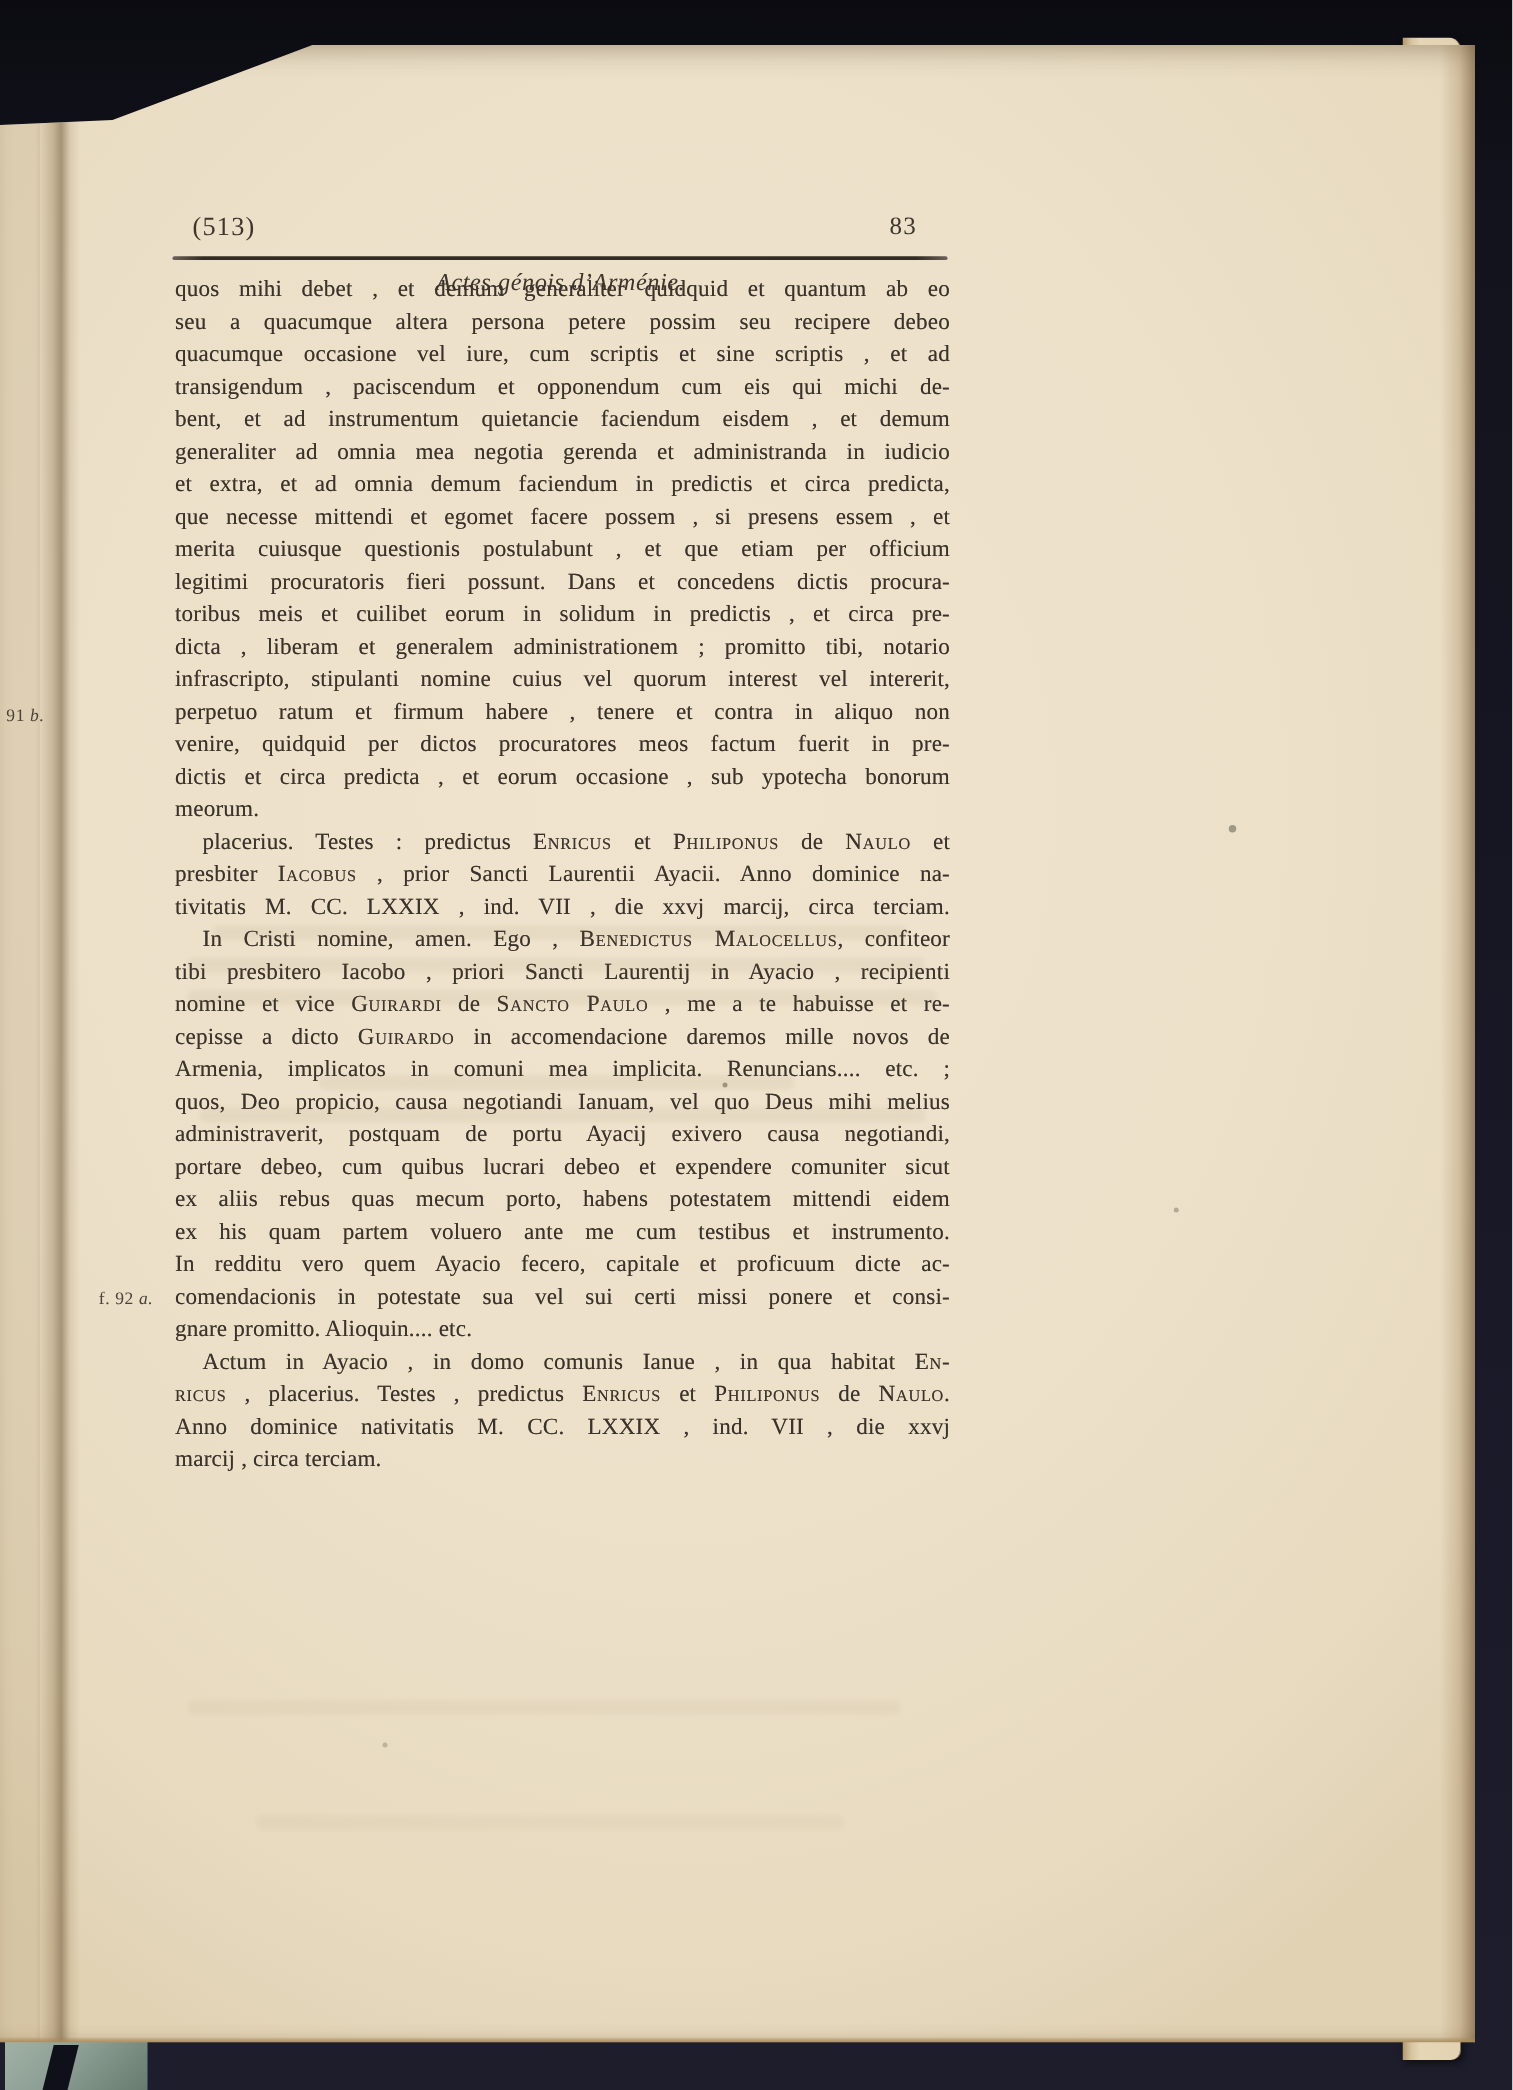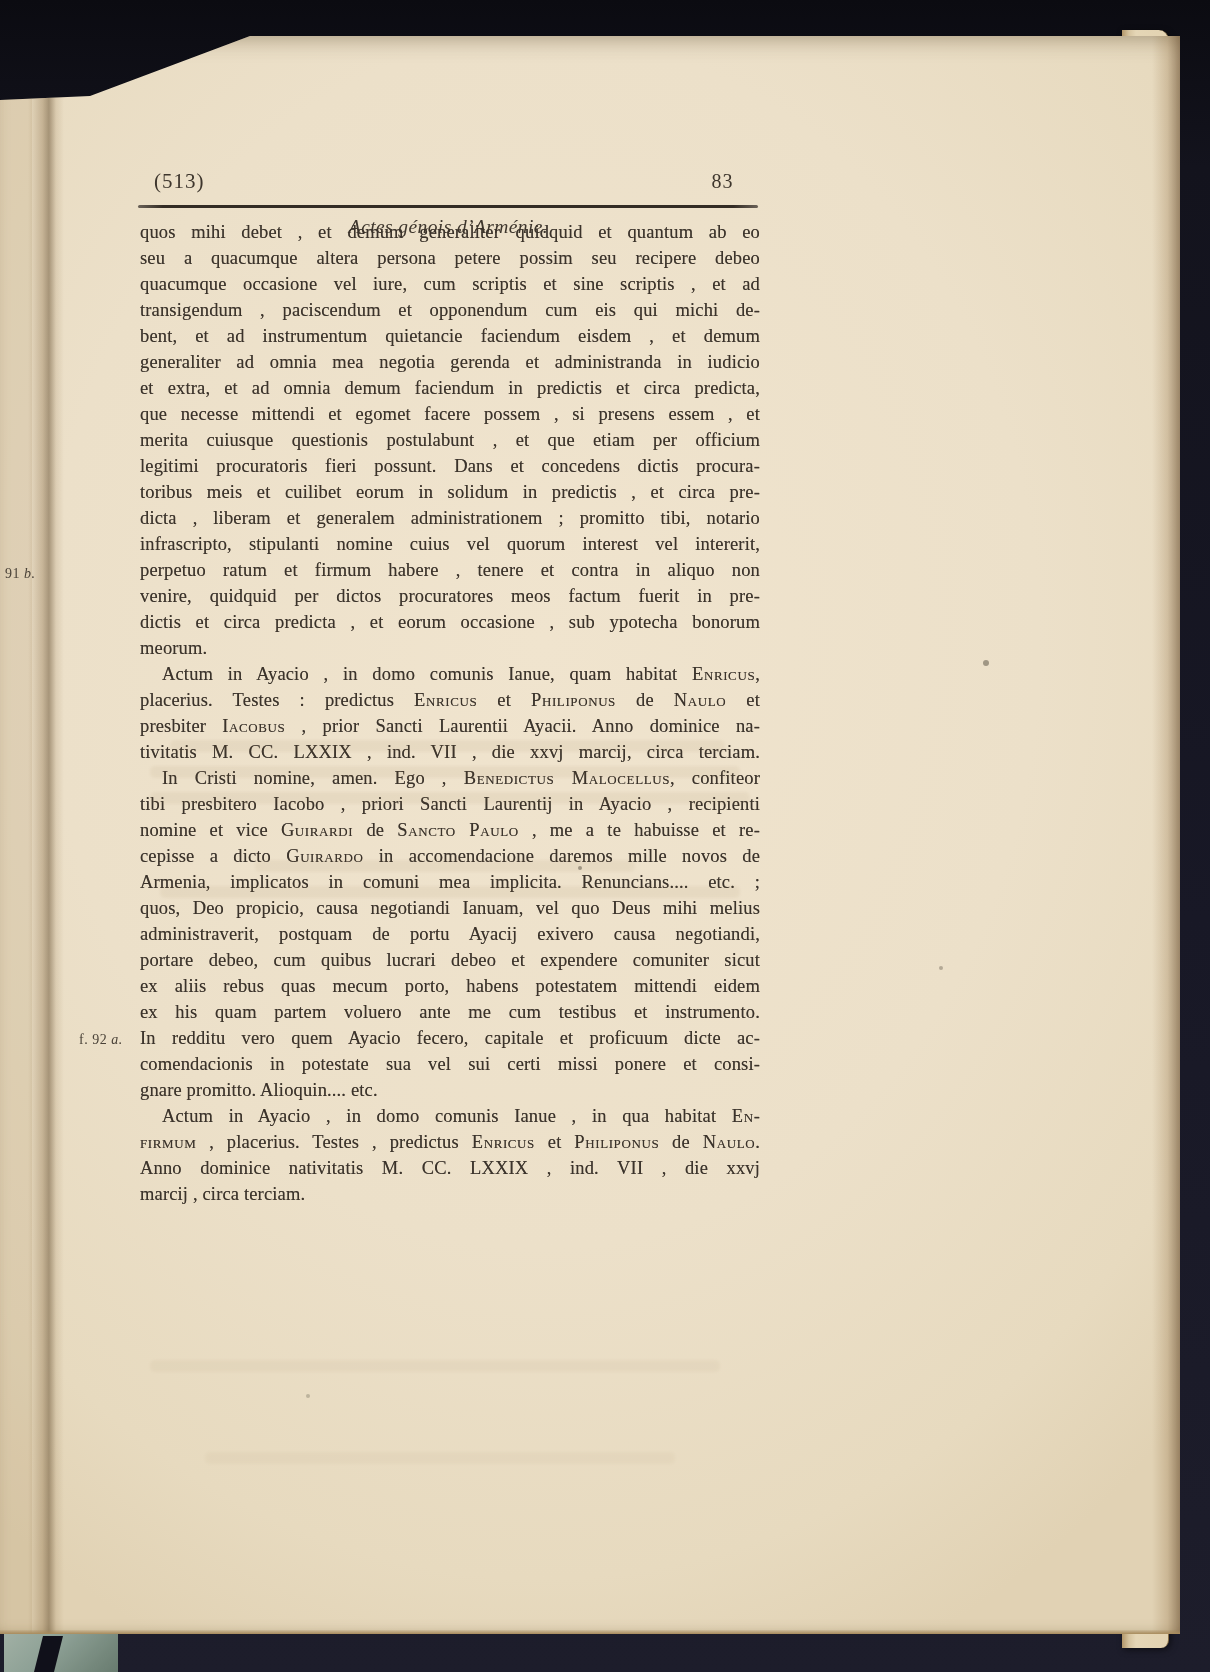--- a/index.html
+++ b/index.html
@@ -114,21 +114,20 @@
           <div class="line"><span class="s-n">legitimi procuratoris fieri possunt. Dans et concedens dictis procura-</span></div>
           <div class="line"><span class="s-n">toribus meis et cuilibet eorum in solidum in predictis , et circa pre-</span></div>
           <div class="line"><span class="s-n">dicta , liberam et generalem administrationem ; promitto tibi, notario</span></div>
           <div class="line"><span class="s-n">infrascripto, stipulanti nomine cuius vel quorum interest vel intererit,</span></div>
           <div class="line"><span class="s-n">perpetuo ratum et firmum habere , tenere et contra in aliquo non</span></div>
           <div class="line"><span class="s-n">venire, quidquid per dictos procuratores meos factum fuerit in pre-</span></div>
           <div class="line"><span class="s-n">dictis et circa predicta , et eorum occasione , sub ypotecha bonorum</span></div>
           <div class="line last"><span class="s-n">meorum.</span></div>
         </div>
         <div class="para indent">
-          <div class="line"><span class="s-n">Actum in Ayacio , in domo comunis Ianue, quam habitat </span><span class="s-sc">Enricus</span><span class="s-n">,</span></div>
           <div class="line"><span class="s-n">placerius. Testes : predictus </span><span class="s-sc">Enricus</span><span class="s-n"> et </span><span class="s-sc">Philiponus</span><span class="s-n"> de </span><span class="s-sc">Naulo</span><span class="s-n"> et</span></div>
           <div class="line"><span class="s-n">presbiter </span><span class="s-sc">Iacobus</span><span class="s-n"> , prior Sancti Laurentii Ayacii. Anno dominice na-</span></div>
           <div class="line"><span class="s-n">tivitatis M. CC. LXXIX , ind. VII , die xxvj marcij, circa terciam.</span></div>
         </div>
         <div class="para indent">
           <div class="line"><span class="s-n">In Cristi nomine, amen. Ego , </span><span class="s-sc">Benedictus Malocellus</span><span class="s-n">, confiteor</span></div>
           <div class="line"><span class="s-n">tibi presbitero Iacobo , priori Sancti Laurentij in Ayacio , recipienti</span></div>
           <div class="line"><span class="s-n">nomine et vice </span><span class="s-sc">Guirardi</span><span class="s-n"> de </span><span class="s-sc">Sancto Paulo</span><span class="s-n"> , me a te habuisse et re-</span></div>
           <div class="line"><span class="s-n">cepisse a dicto </span><span class="s-sc">Guirardo</span><span class="s-n"> in accomendacione daremos mille novos de</span></div>
           <div class="line"><span class="s-n">Armenia, implicatos in comuni mea implicita. Renuncians.... etc. ;</span></div>
@@ -136,21 +135,21 @@
           <div class="line"><span class="s-n">administraverit, postquam de portu Ayacij exivero causa negotiandi,</span></div>
           <div class="line"><span class="s-n">portare debeo, cum quibus lucrari debeo et expendere comuniter sicut</span></div>
           <div class="line"><span class="s-n">ex aliis rebus quas mecum porto, habens potestatem mittendi eidem</span></div>
           <div class="line"><span class="s-n">ex his quam partem voluero ante me cum testibus et instrumento.</span></div>
           <div class="line"><span class="s-n">In redditu vero quem Ayacio fecero, capitale et proficuum dicte ac-</span></div>
           <div class="line"><span class="s-n">comendacionis in potestate sua vel sui certi missi ponere et consi-</span></div>
           <div class="line last"><span class="s-n">gnare promitto. Alioquin.... etc.</span></div>
         </div>
         <div class="para indent">
           <div class="line"><span class="s-n">Actum in Ayacio , in domo comunis Ianue , in qua habitat </span><span class="s-sc">En</span><span class="s-n">-</span></div>
-          <div class="line"><span class="s-sc">firmum</span><span class="s-n"> , placerius. Testes , predictus </span><span class="s-sc">Enricus</span><span class="s-n"> et </span><span class="s-sc">Philiponus</span><span class="s-n"> de </span><span class="s-sc">Naulo</span><span class="s-n">.</span></div>
+          <div class="line"><span class="s-sc">ricus</span><span class="s-n"> , placerius. Testes , predictus </span><span class="s-sc">Enricus</span><span class="s-n"> et </span><span class="s-sc">Philiponus</span><span class="s-n"> de </span><span class="s-sc">Naulo</span><span class="s-n">.</span></div>
           <div class="line"><span class="s-n">Anno dominice nativitatis M. CC. LXXIX , ind. VII , die xxvj</span></div>
           <div class="line last"><span class="s-n">marcij , circa terciam.</span></div>
         </div>
       </div>
 
     <div class="ghost" style="left:170px;top:704px;width:555px"></div>
     <div class="ghost" style="left:150px;top:730px;width:590px"></div>
     <div class="ghost" style="left:150px;top:756px;width:600px"></div>
     <div class="ghost" style="left:255px;top:824px;width:380px"></div>
     <div class="ghost" style="left:160px;top:850px;width:580px"></div>

